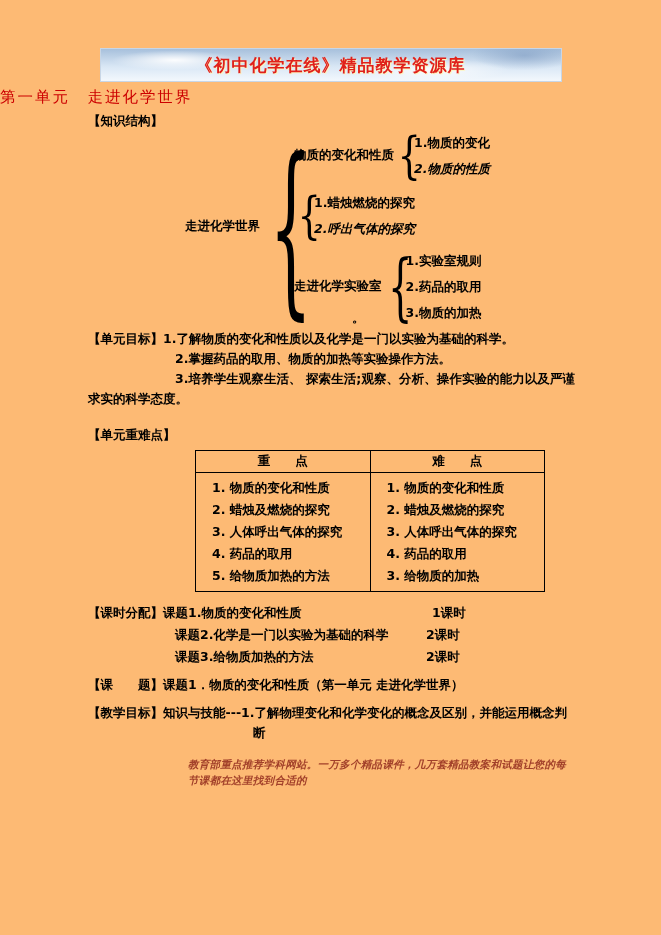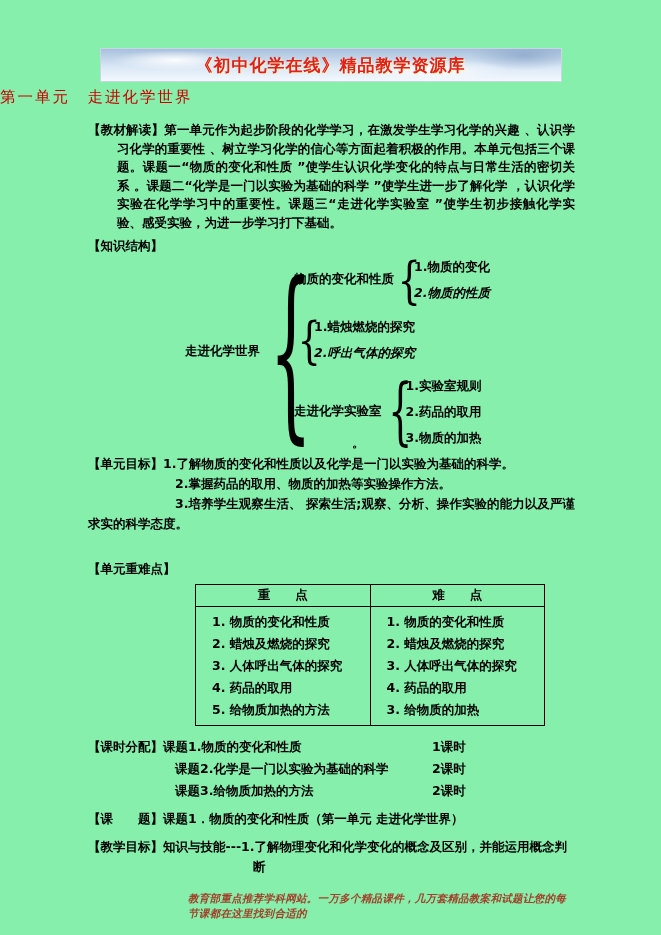--- a/index.html
+++ b/index.html
@@ -1,21 +1,21 @@
 <!DOCTYPE html>
 <html><head>
 <meta charset="utf-8">
 <style>
   * { margin:0; padding:0; box-sizing:border-box; }
   html,body { background:#ffffff; }
   .page {
     position:relative;
     width:661px; height:935px;
     margin:0 auto;
-    background:#86efac;
+    background:#fdba74;
     font-family:"DejaVu Sans","Liberation Sans",sans-serif;
     font-size:12.5px;
     font-weight:600;
     color:#000;
     overflow:hidden;
   }
   
   .banner {
     width:462px; height:34px;
     margin:48px auto 0;
@@ -68,34 +68,34 @@
   .branch-label { font-weight:700; white-space:nowrap; }
   .branch-children div { line-height:17px; white-space:nowrap; font-weight:700; }
   .gap2 div + div { margin-top:9px;font-style:italic; }
   .gap3 div + div { margin-top:9px; }
   .stray { position:absolute; left:167px; top:178px; font-weight:700; }
   
   .objectives { margin-top:8px; line-height:20px; }
   .obj-item2 { margin-left:87px; }
   .obj-item3 { text-indent:87px; text-align:justify; }
   
-  .kp-label { margin-top:27px; }
+  .kp-label { margin-top:18px; }
   .kp-table {
     margin:6px 0 0 107px; width:350px;
     border-collapse:collapse; table-layout:fixed;
   }
   .kp-table th, .kp-table td { border:1px solid #000; }
   .kp-table th { height:22px; text-align:center; font-size:12.5px; font-weight:700; }
   .kp-table td { vertical-align:top; padding:4px 4px 4px 16px; line-height:22px; font-weight:600; }
   
   .schedule { margin-top:10px; line-height:22px; }
   .sched-line { position:relative; }
   .sched-line .hours { position:absolute; top:0; left:344px; }
   .sched-line.cont { margin-left:87px; }
-  .sched-line.cont .hours { left:257px; }
+  .sched-line.cont .hours { left:251px; }
   
   .lesson-line { margin-top:9px; font-weight:700; }
   .goal { margin-top:9px; line-height:20px; padding-left:165px; text-indent:-165px; }
   
   .footer {
     margin:14px 0 0 100px;
     font-size:10.5px; line-height:15.5px;
     color:#a2402a; font-weight:700; font-style:italic;
     letter-spacing:.3px;
   }
@@ -106,23 +106,20 @@
 <div class="page">
 
   <div class="banner">
     <span class="banner-title">《初中化学在线》精品教学资源库</span>
   </div>
 
   <div class="doc-title">第一单元　走进化学世界</div>
 
   <div class="content">
 
-    <div class="para-material">
-      <span class="lbl">【教材解读】</span><span>第一单元作为起步阶段的化学学习，在激发学生学习化学的兴趣 、认识学习化学的重要性 、树立学习化学的信心等方面起着积极的作用。本单元包括三个课题。课题一“物质的变化和性质 ”使学生认识化学变化的特点与日常生活的密切关系 。课题二“化学是一门以实验为基础的科学 ”使学生进一步了解化学 ，认识化学实验在化学学习中的重要性。课题三“走进化学实验室 ”使学生初步接触化学实验、感受实验，为进一步学习打下基础。</span>
-    </div>
 
     <div class="k-label lbl">【知识结构】</div>
 
     <div class="kmap">
       <div class="kmap-root">走进化学世界</div>
       <div class="brace brace-root">{</div>
       <div class="kmap-branches">
 
         <div class="kmap-branch">
           <div class="branch-label">物质的变化和性质</div>

